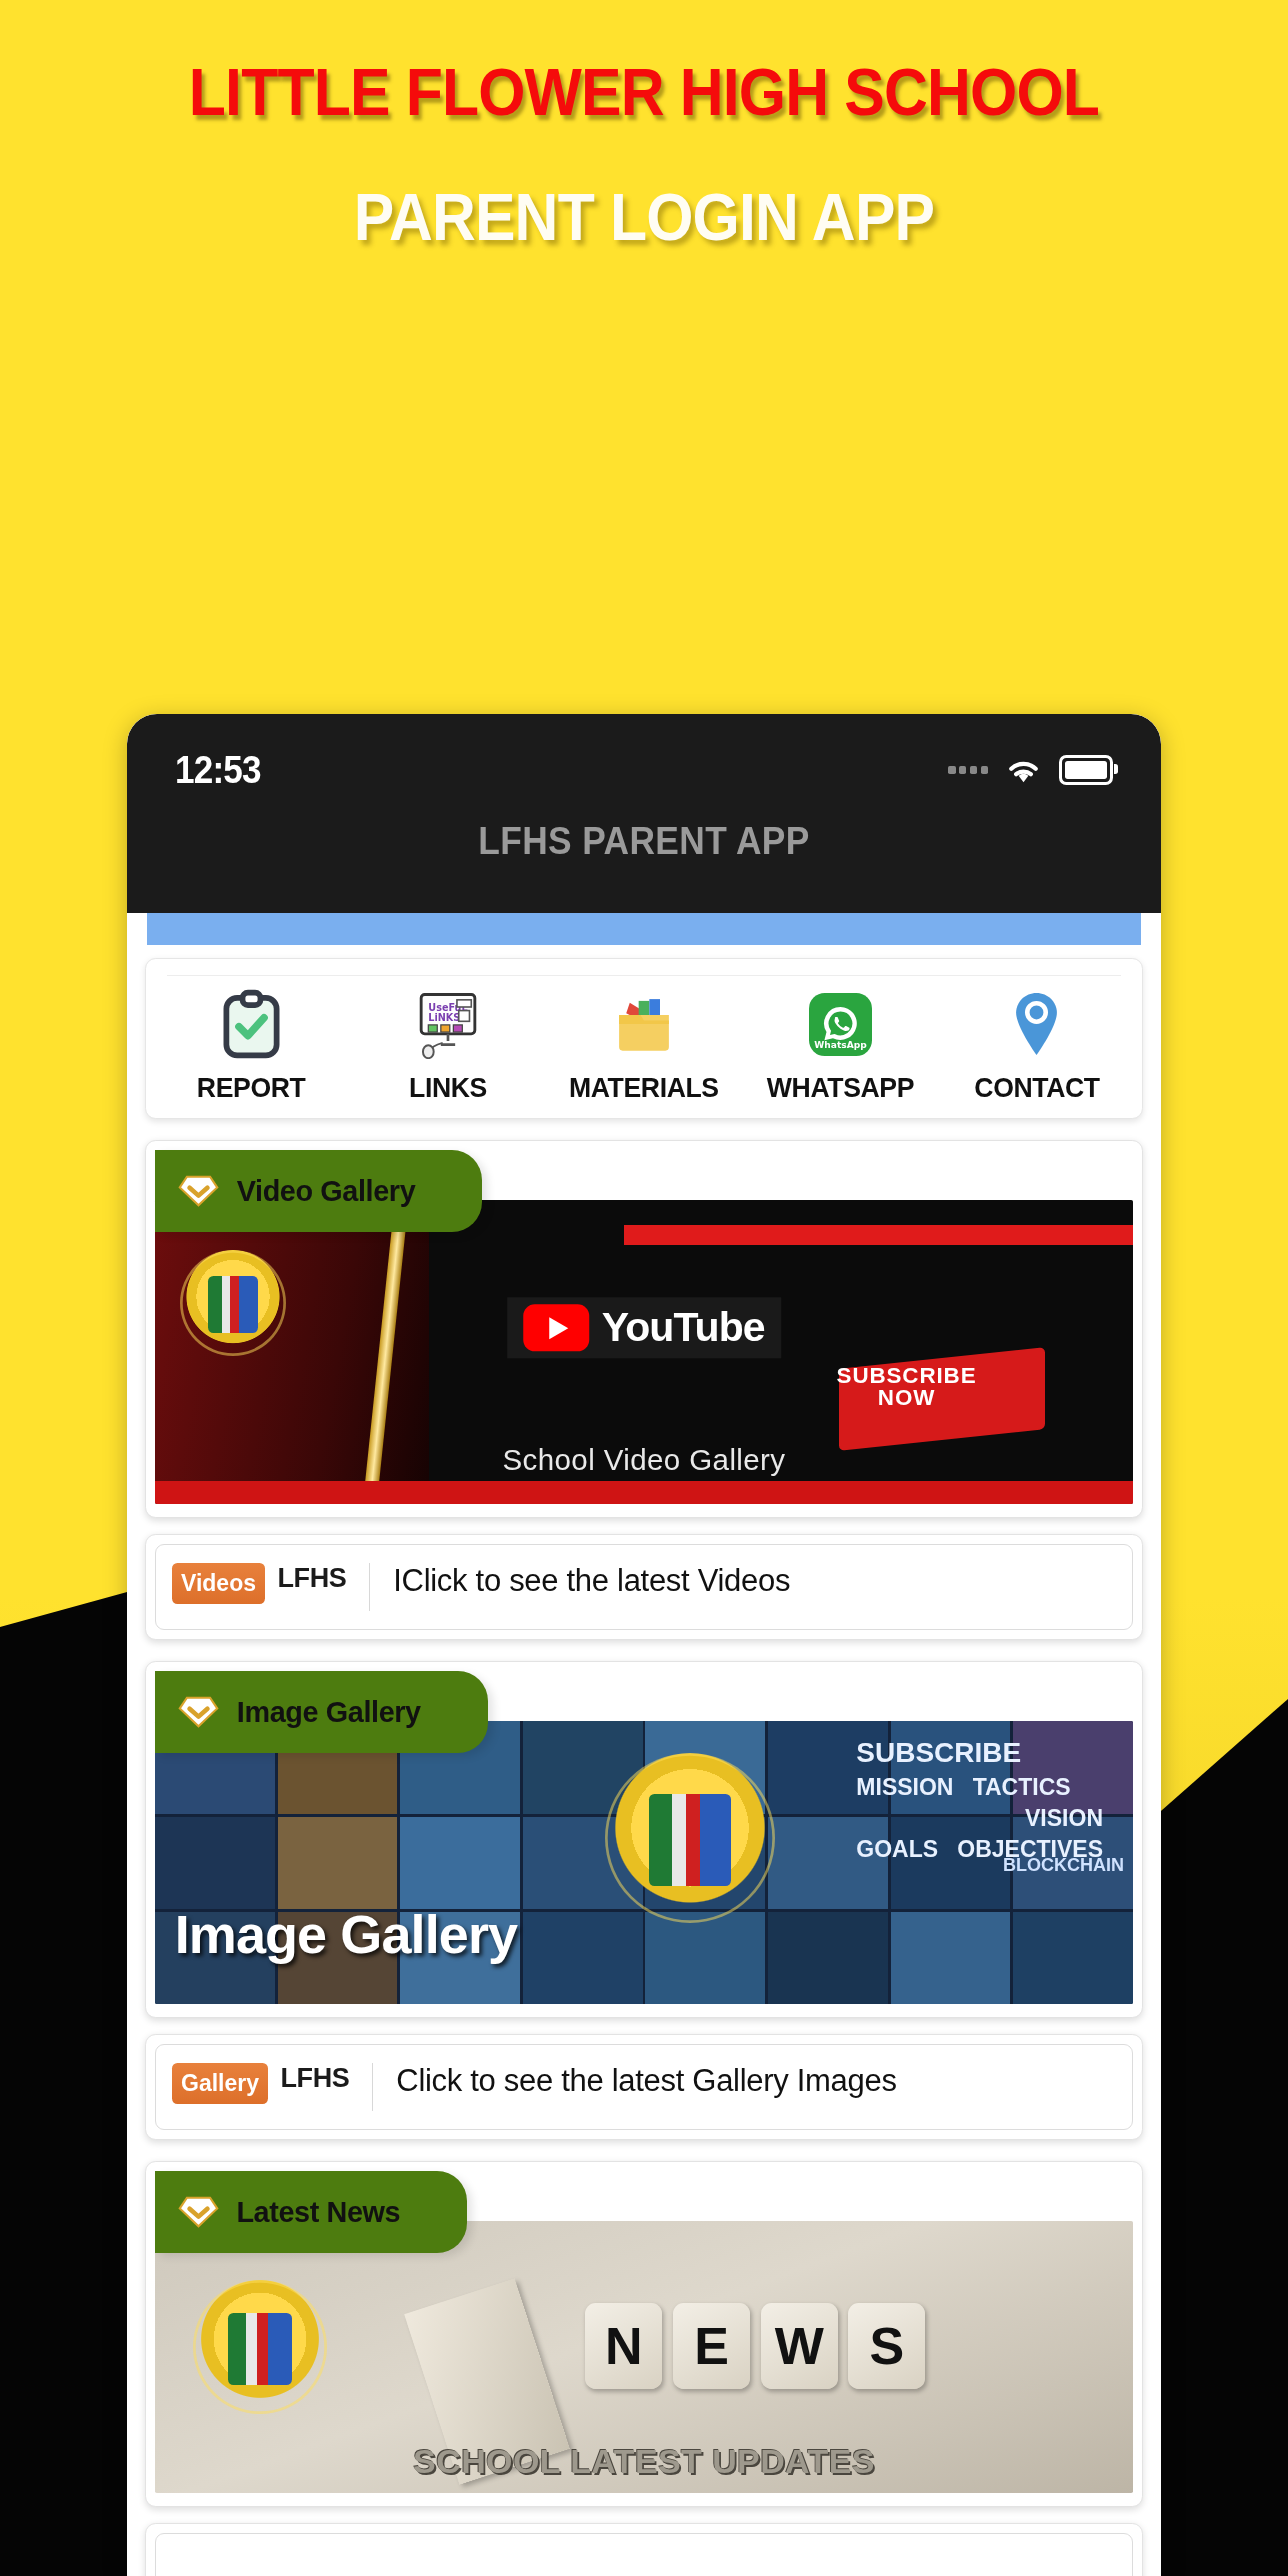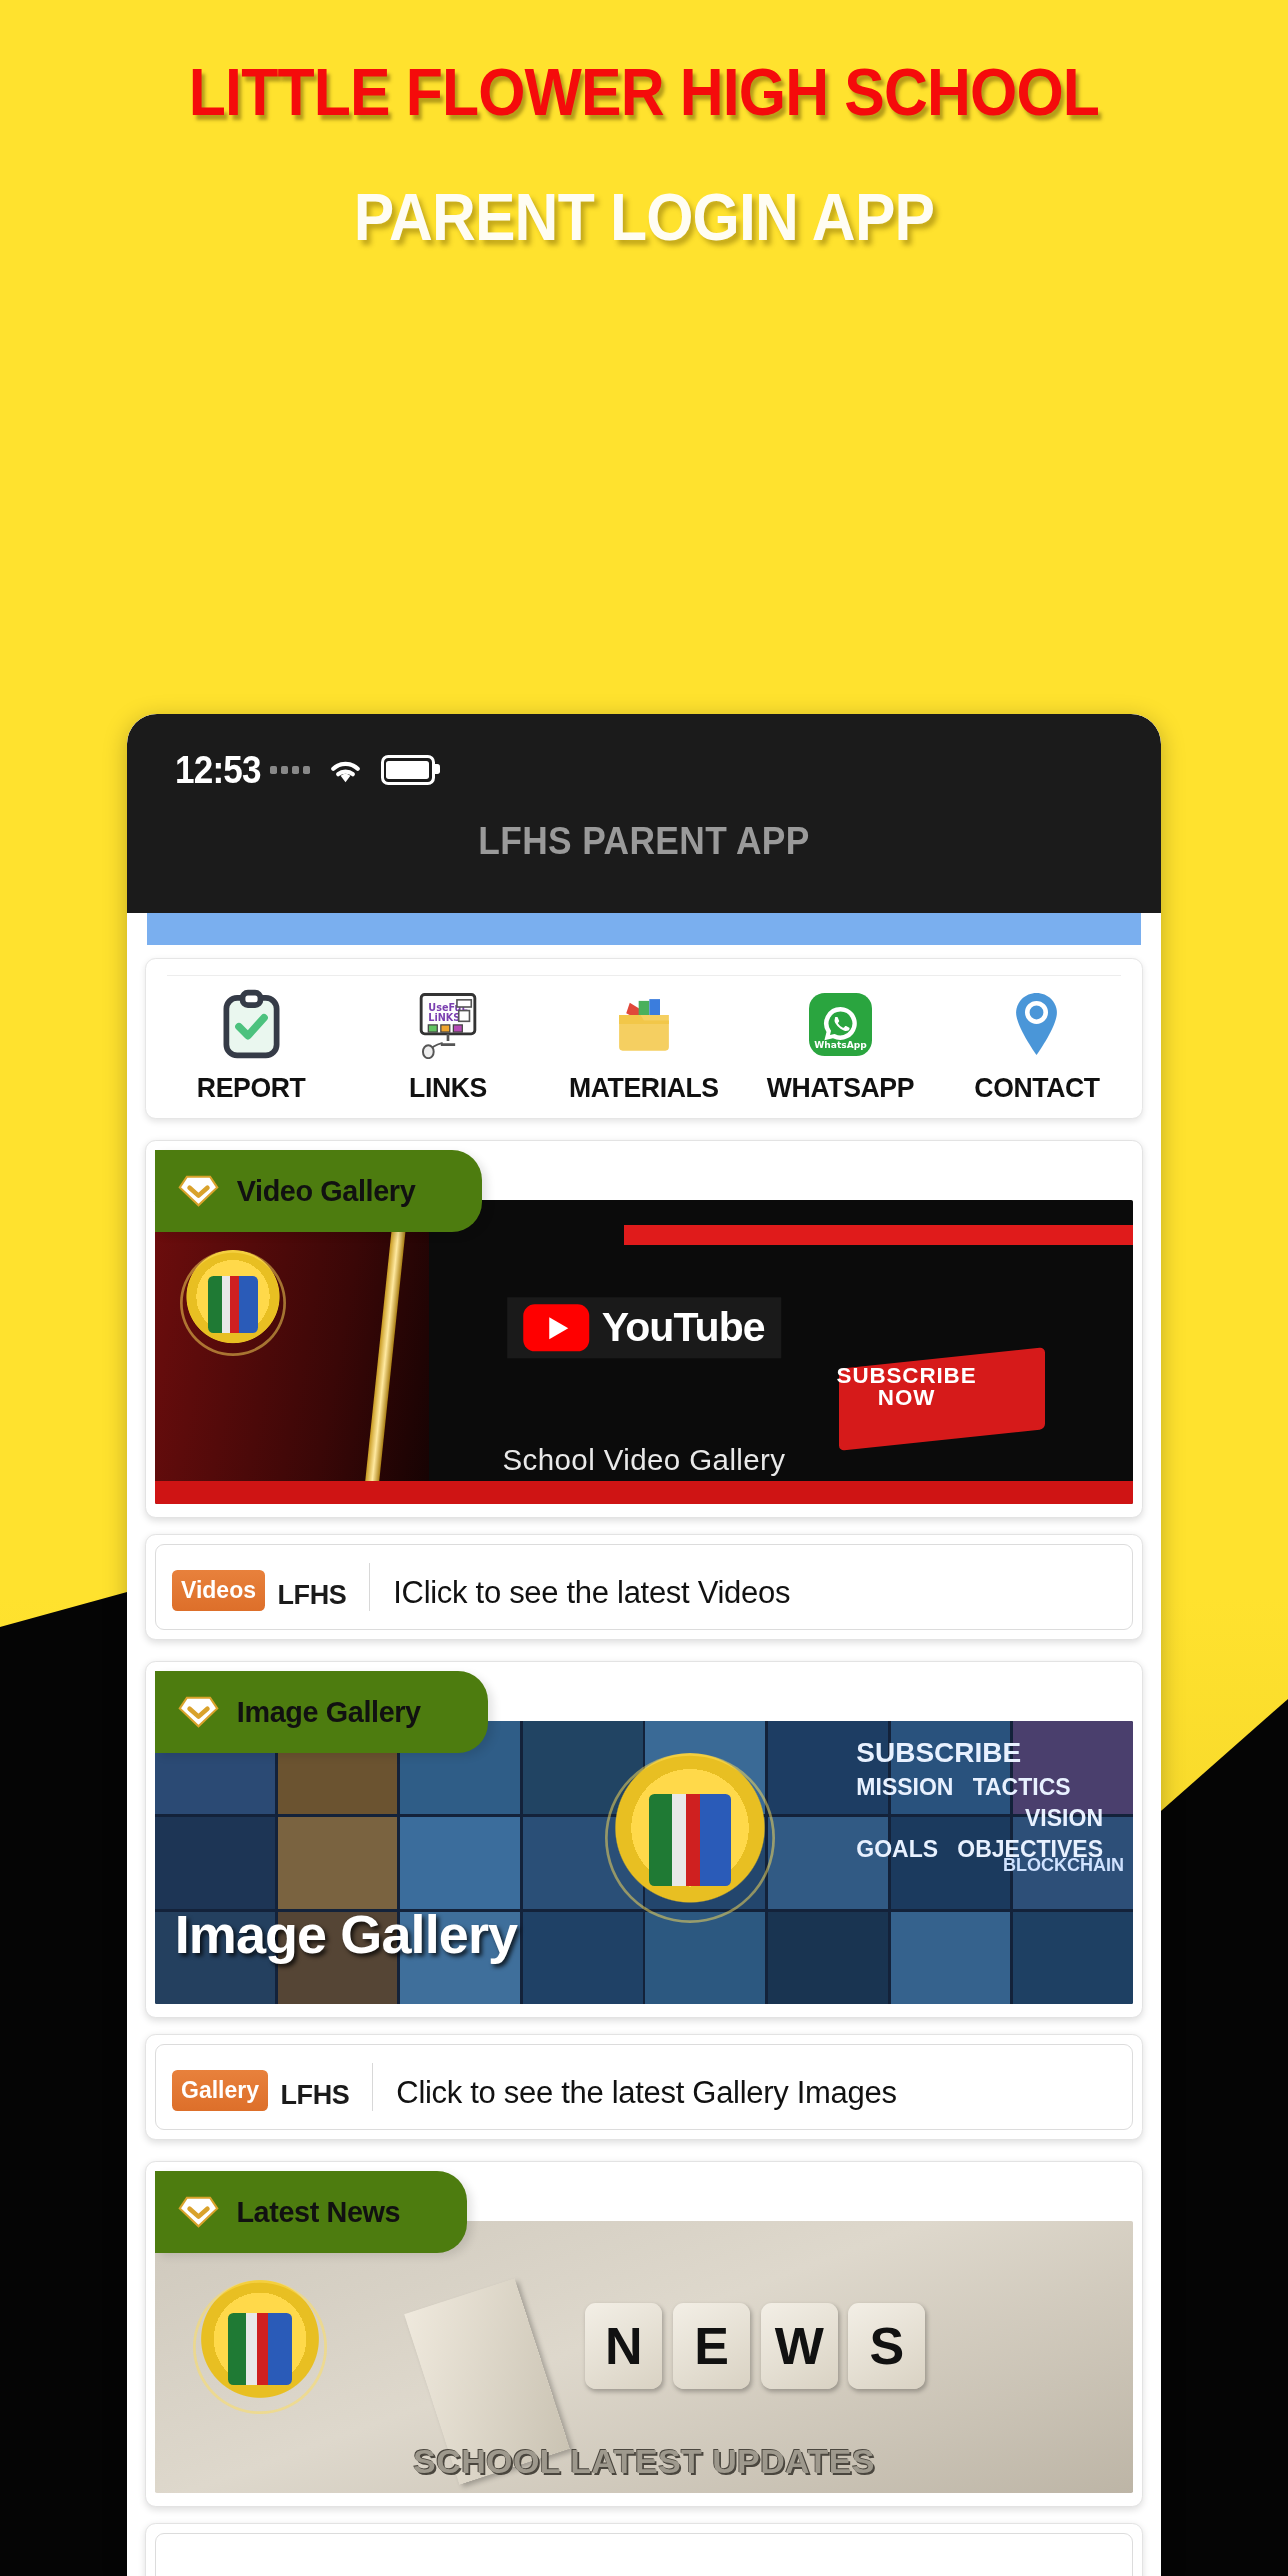--- a/index.html
+++ b/index.html
@@ -29,21 +29,21 @@
     text-shadow:4.5px 5.4px 5.4px rgba(120,95,0,.45);
   }
 
   
   #phone{
     position:absolute;left:127px;top:714px;width:1034px;height:1862px;
     background:#fff;border-radius:30px 30px 0 0;overflow:hidden;
     box-shadow:0 5.4px 23px rgba(0,0,0,.25);
   }
   #phone-chrome{background:#1b1b1b;height:199px;position:relative;border-radius:30px 30px 0 0;}
-  #statusbar{display:flex;align-items:center;justify-content:flex-start;padding:34px 48px 0 48px;}
+  #statusbar{display:flex;align-items:center;justify-content:space-between;padding:34px 48px 0 48px;}
   #clock{color:#fff;font-size:39px;font-weight:bold;letter-spacing:-0.9px;
      font-family:"Liberation Sans Narrow","Liberation Sans",sans-serif;transform:scaleX(.9);transform-origin:left;}
   #status-right{display:flex;align-items:center;gap:16px;}
   .dots{display:flex;gap:3.6px;align-items:center;}
   .dots i{width:7.2px;height:7.2px;background:#888;border-radius:1.8px;display:block;}
   .batt{width:48px;height:24px;border:3.6px solid #fff;border-radius:7.2px;position:relative;}
   .batt::after{content:"";position:absolute;right:-8px;top:6.3px;width:4.5px;height:9.8px;background:#fff;border-radius:0 2.7px 2.7px 0;}
   .batt i{position:absolute;inset:2.7px;background:#fff;border-radius:2.7px;display:block;}
   #app-title{
     position:absolute;left:0;right:0;top:106px;text-align:center;color:#9a9a9a;
@@ -115,21 +115,21 @@
     display:flex;align-items:center;justify-content:center;font-size:52px;font-weight:bold;color:#111;
     box-shadow:1.8px 2.7px 4.5px rgba(0,0,0,.25);}
   .news-sub{position:absolute;left:0;right:0;bottom:12.5px;text-align:center;font-size:34px;font-weight:bold;
     color:#9e998d;letter-spacing:0.4px;text-shadow:1.8px 1.8px 0 #4a463e,-0.9px -0.9px 0 #4a463e;}
   .paper{position:absolute;left:28%;top:26%;width:116px;height:179px;background:linear-gradient(120deg,#efe9dd,#cac3b3);
     transform:rotate(-18deg);box-shadow:2.7px 3.6px 5.4px rgba(0,0,0,.25);}
 
   
   .cap-wrap{margin:16px 18px 0 18px;background:#fff;border:0.9px solid #e3e3e3;border-radius:10.7px;
     box-shadow:0 2.7px 7.2px rgba(0,0,0,.13);padding:9px;}
-  .cap{border:0.9px solid #dcdcdc;border-radius:9px;display:flex;align-items:flex-end;padding:18px 16px;background:#fff;}
+  .cap{border:0.9px solid #dcdcdc;border-radius:9px;display:flex;align-items:flex-start;padding:18px 16px;background:#fff;}
   .badge{background:linear-gradient(180deg,#e8813c,#dd6f2a);color:#fff;font-size:23px;font-weight:bold;
     padding:9px 9px;border-radius:5.4px;line-height:1;font-family:"Liberation Sans Narrow","Liberation Sans",sans-serif;}
   .cap-src{font-size:27px;font-weight:bold;color:#1b1b1b;margin-left:12.5px;letter-spacing:-0.4px;
     font-family:"Liberation Sans Narrow","Liberation Sans",sans-serif;}
   .cap-div{width:0.9px;height:48px;background:#d8d8d8;margin:0 23px;}
   .cap-txt{font-size:31px;color:#111;letter-spacing:-0.3px;font-family:"Liberation Sans Narrow","Liberation Sans",sans-serif;}
 </style>
 </head>
 <body>
 

